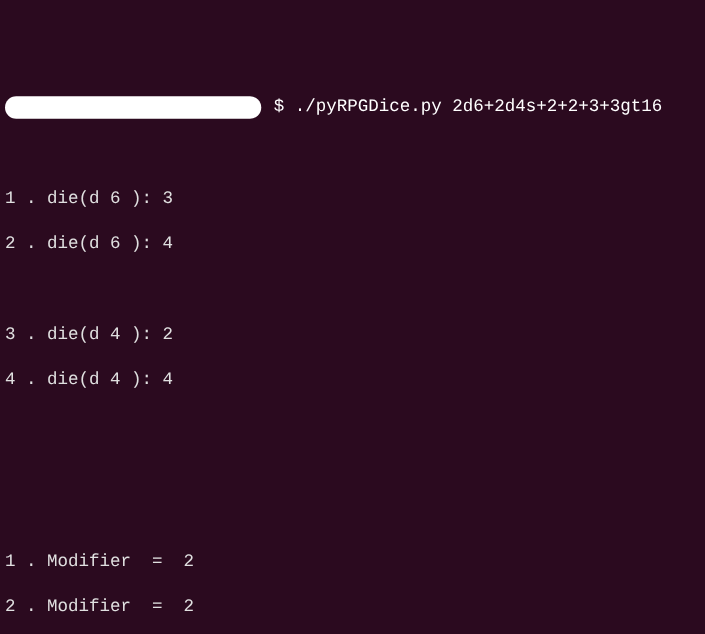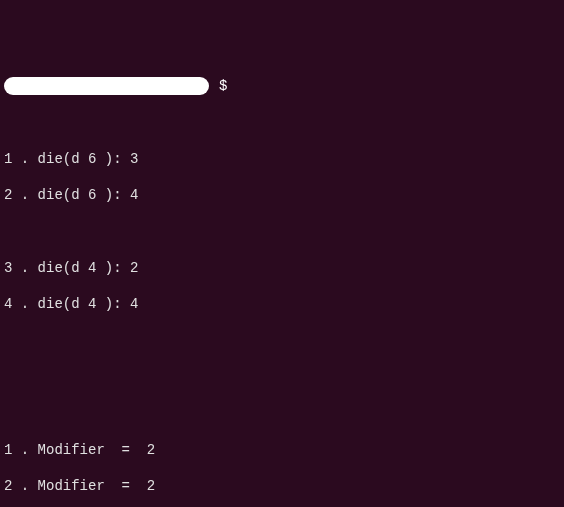--- a/index.html
+++ b/index.html
@@ -32,21 +32,21 @@
     }
     .white {
       color: #ffffff;
     }
   </style>
 </head>
 <body>
 
 
 
-<div class="prompt-line"><span class="redacted" style="width:205px"></span><span style="width:10px;display:inline-block"></span><span class="white">$</span></div>
+<div class="prompt-line"><span class="redacted" style="width:205px"></span><span style="width:10px;display:inline-block"></span><span class="white">$</span><span class="white"> ./pyRPGDice.py 2d6+2d4s+2+2+3+3gt16</span></div>
 <div> </div>
 <div><span>1 . </span><span>die(d 6 ): </span><span>3</span></div>
 <div><span>2 . </span><span>die(d 6 ): </span><span>4</span></div>
 <div> </div>
 <div><span>3 . </span><span>die(d 4 ): </span><span>2</span></div>
 <div><span>4 . </span><span>die(d 4 ): </span><span>4</span></div>
 <div> </div>
 <div> </div>
 <div> </div>
 <div><span>1 . </span><span>Modifier  =  </span><span>2</span></div>

